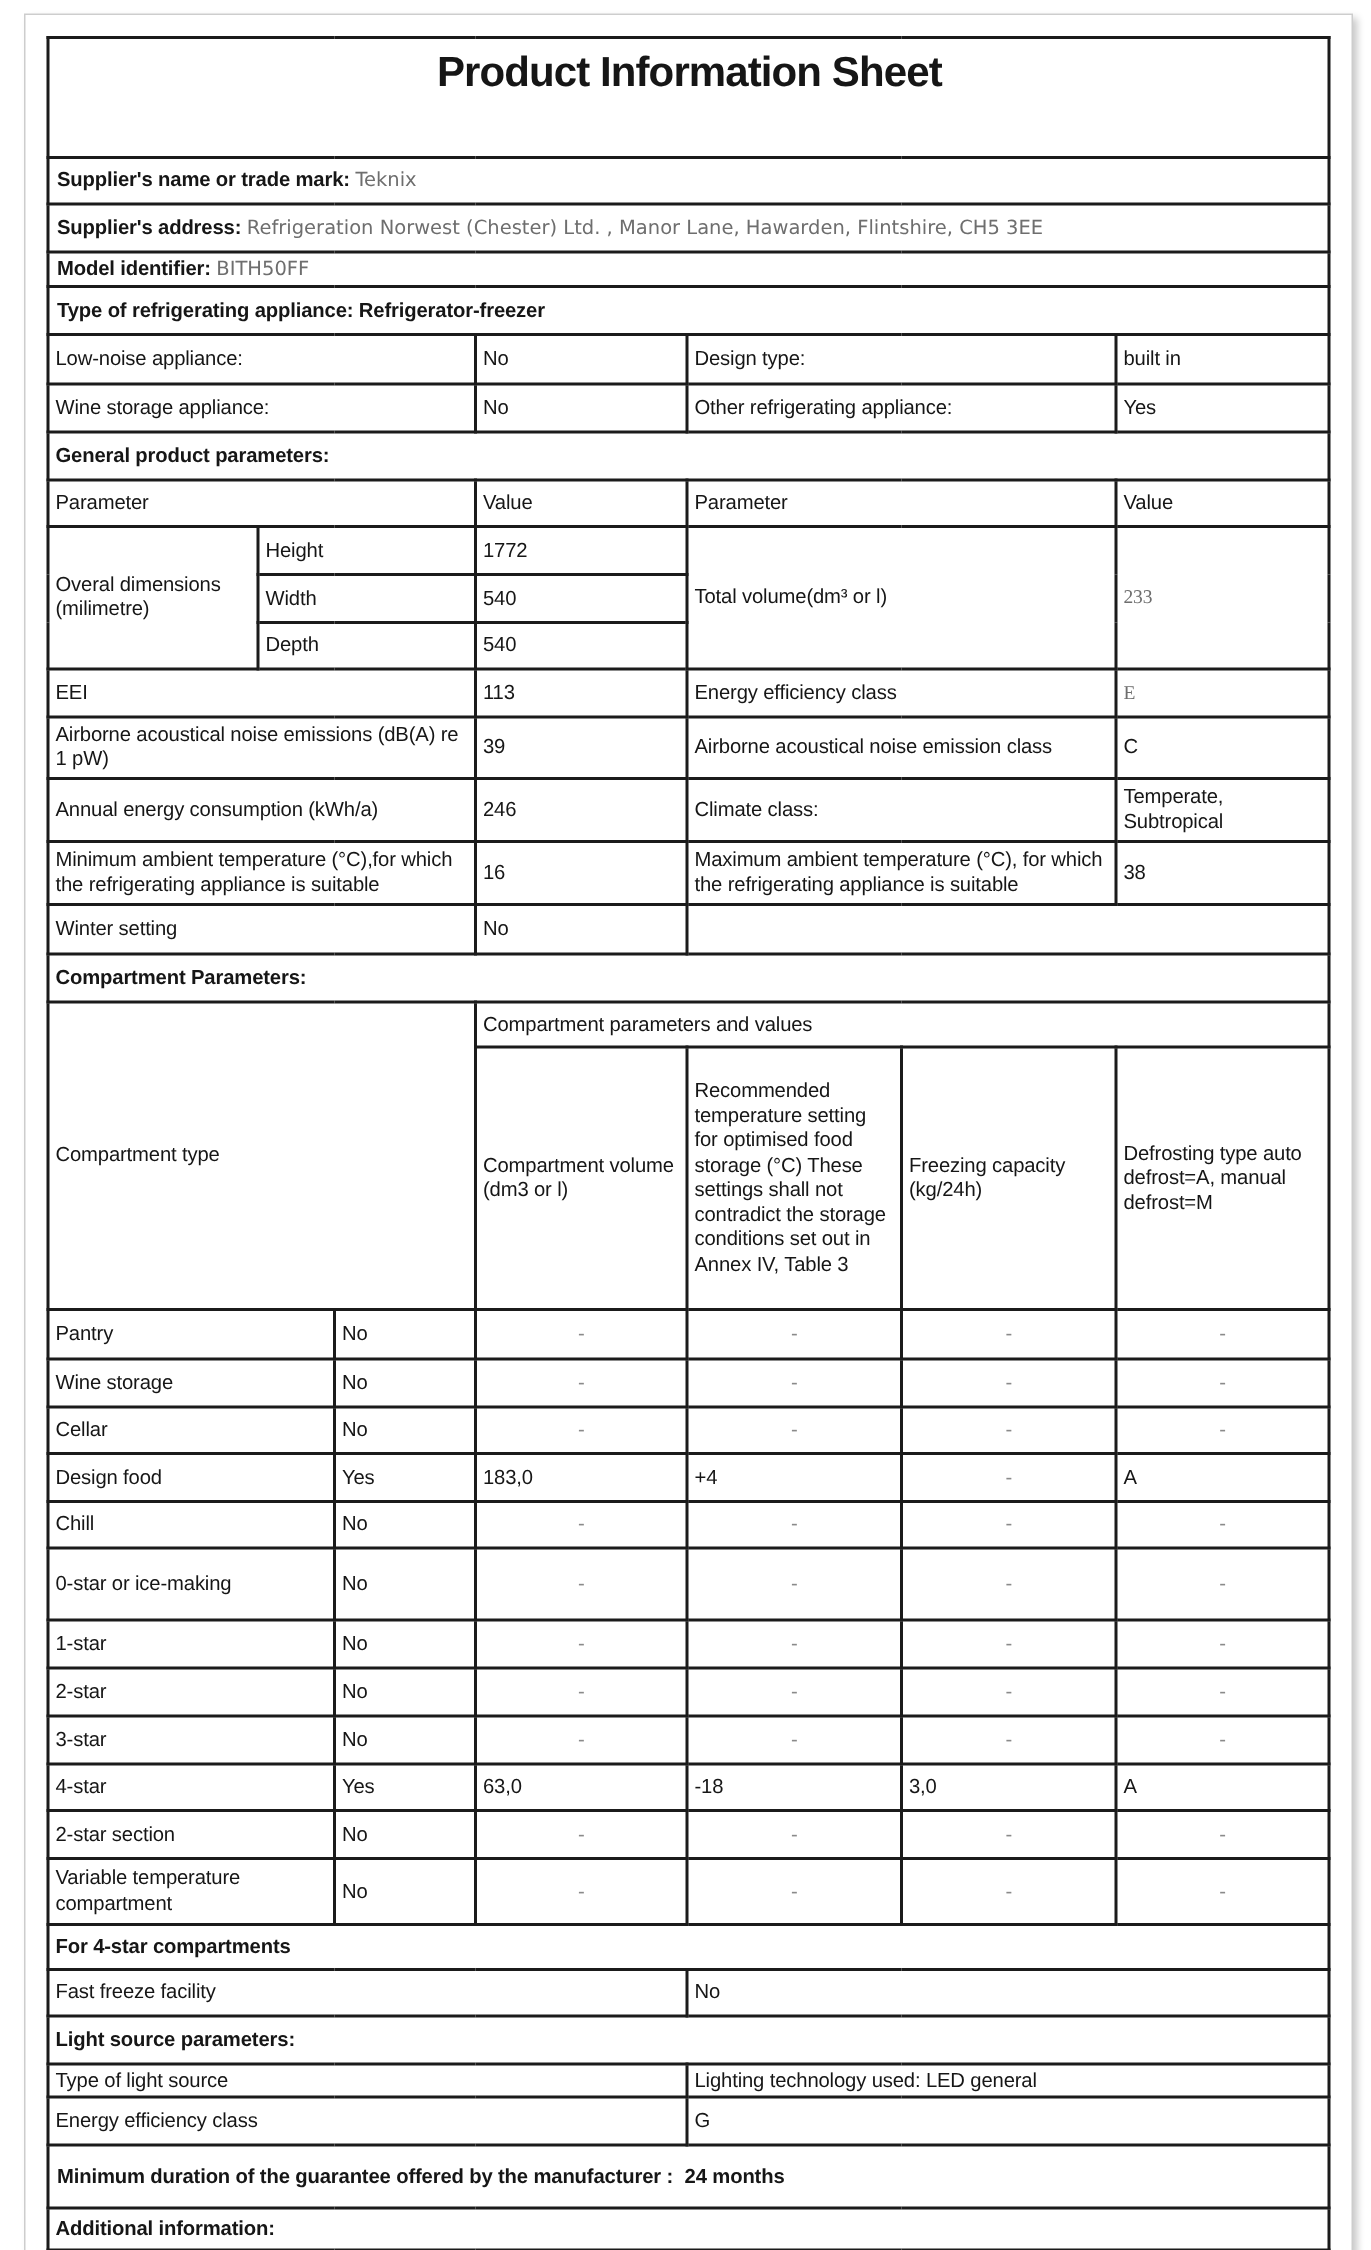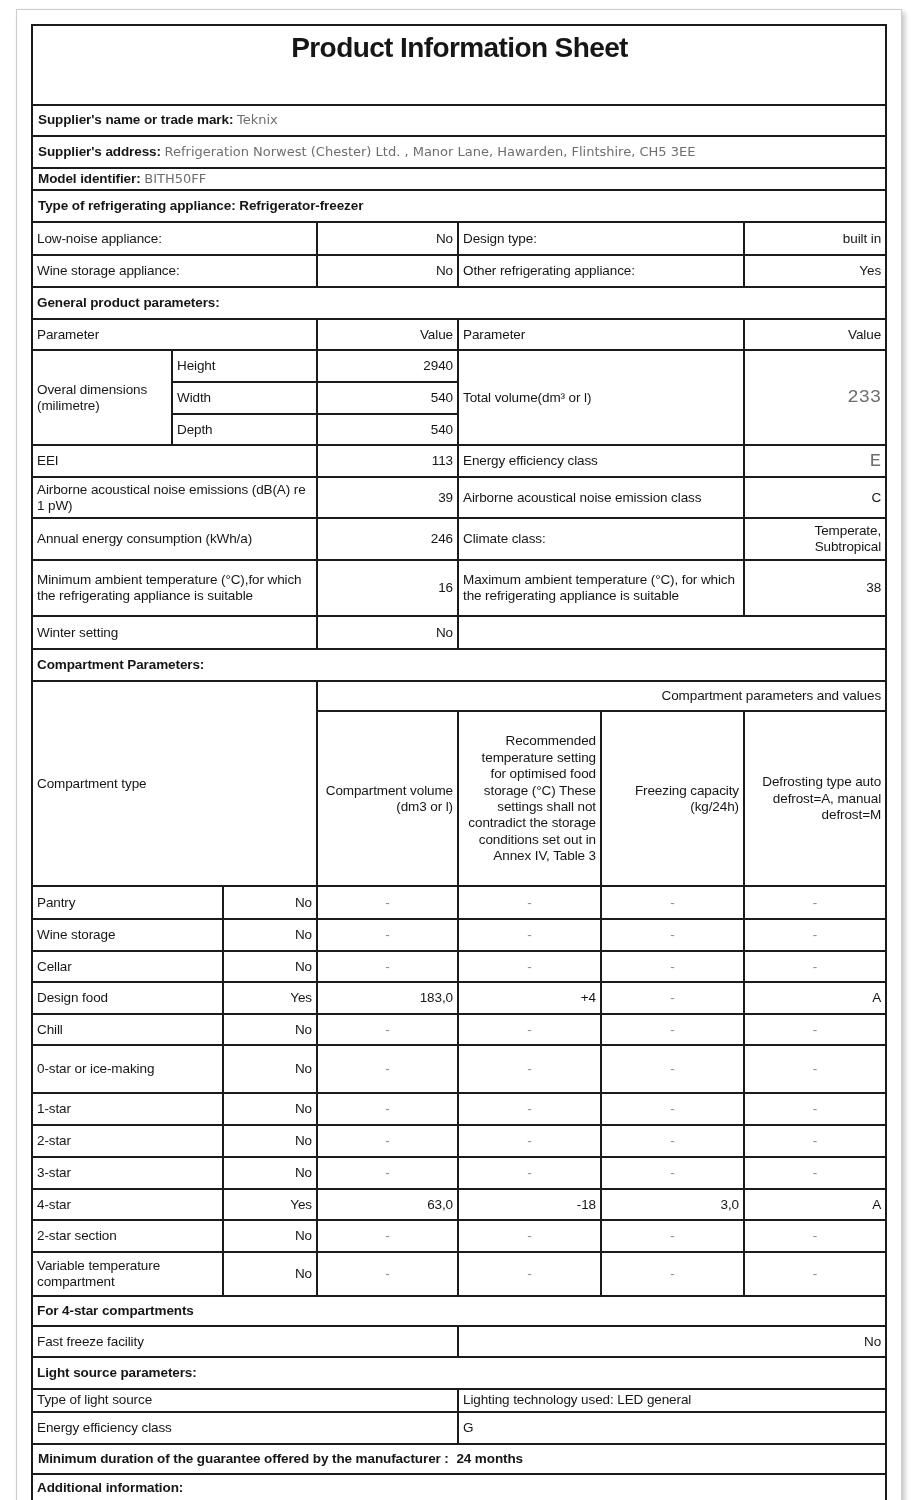--- a/index.html
+++ b/index.html
@@ -20,23 +20,23 @@
   }
   table.sheet td{
     border:2px solid #1b1b1b;padding:2px 4px;vertical-align:middle;
     overflow:hidden;
   }
   .title-cell{
     vertical-align:top !important;padding:5px 4px 0 5px !important;
     font-size:28px;font-weight:bold;letter-spacing:-0.6px;text-align:center;
   }
   .b{font-weight:bold;}
-  .c{text-align:right;}
+  .c{text-align:left;}
   .val{color:#6e6e6e;font-family:"DejaVu Sans",sans-serif;font-size:13px;letter-spacing:0;}
-  .grey{color:#6e6e6e;font-family:Liberation Mono, monospace;font-size:19px;}
+  .grey{color:#6e6e6e;font-family:Liberation Serif, serif;font-size:13px;}
   .dash{color:#8a8a8a;text-align:center;}
   .pad{padding-left:5px !important;}
 </style>
 </head>
 <body>
 
 <div class="page">
   <table class="sheet">
     <colgroup>
       <col style="width:140px">
@@ -95,21 +95,21 @@
     <tr style="height:31px">
       <td colspan="3">Parameter</td>
       <td class="c">Value</td>
       <td colspan="2">Parameter</td>
       <td class="c">Value</td>
     </tr>
 
     <tr style="height:32px">
       <td rowspan="3">Overal dimensions (milimetre)</td>
       <td colspan="2">Height</td>
-      <td class="c">2940</td>
+      <td class="c">1772</td>
       <td colspan="2" rowspan="3">Total volume(dm³ or l)</td>
       <td rowspan="3" class="c grey">233</td>
     </tr>
     <tr style="height:32px">
       <td colspan="2">Width</td>
       <td class="c">540</td>
     </tr>
     <tr style="height:31px">
       <td colspan="2">Depth</td>
       <td class="c">540</td>
@@ -126,21 +126,21 @@
       <td class="c">39</td>
       <td colspan="2">Airborne acoustical noise emission class</td>
       <td class="c">C</td>
     </tr>
     <tr style="height:42px">
       <td colspan="3">Annual energy consumption (kWh/a)</td>
       <td class="c">246</td>
       <td colspan="2">Climate class:</td>
       <td class="c">Temperate, Subtropical</td>
     </tr>
-    <tr style="height:56px">
+    <tr style="height:42px">
       <td colspan="3">Minimum ambient temperature (°C),for which the refrigerating appliance is suitable</td>
       <td class="c">16</td>
       <td colspan="2">Maximum ambient temperature (°C), for which the refrigerating appliance is suitable</td>
       <td class="c">38</td>
     </tr>
     <tr style="height:33px">
       <td colspan="3">Winter setting</td>
       <td class="c">No</td>
       <td colspan="3"></td>
     </tr>
@@ -269,21 +269,21 @@
     </tr>
     <tr style="height:17px">
       <td colspan="4">Type of light source</td>
       <td colspan="3">Lighting technology used: LED general</td>
     </tr>
     <tr style="height:32px">
       <td colspan="4">Energy efficiency class</td>
       <td colspan="3">G</td>
     </tr>
 
-    <tr style="height:30px">
+    <tr style="height:42px">
       <td colspan="7" class="pad">
         <span class="b">Minimum duration of the guarantee offered by the manufacturer :</span>
         <span class="b" style="margin-left:4px">24 months</span>
       </td>
     </tr>
 
     <tr style="height:28px">
       <td colspan="7" class="b">Additional information:</td>
     </tr>
     <tr style="height:44px">

